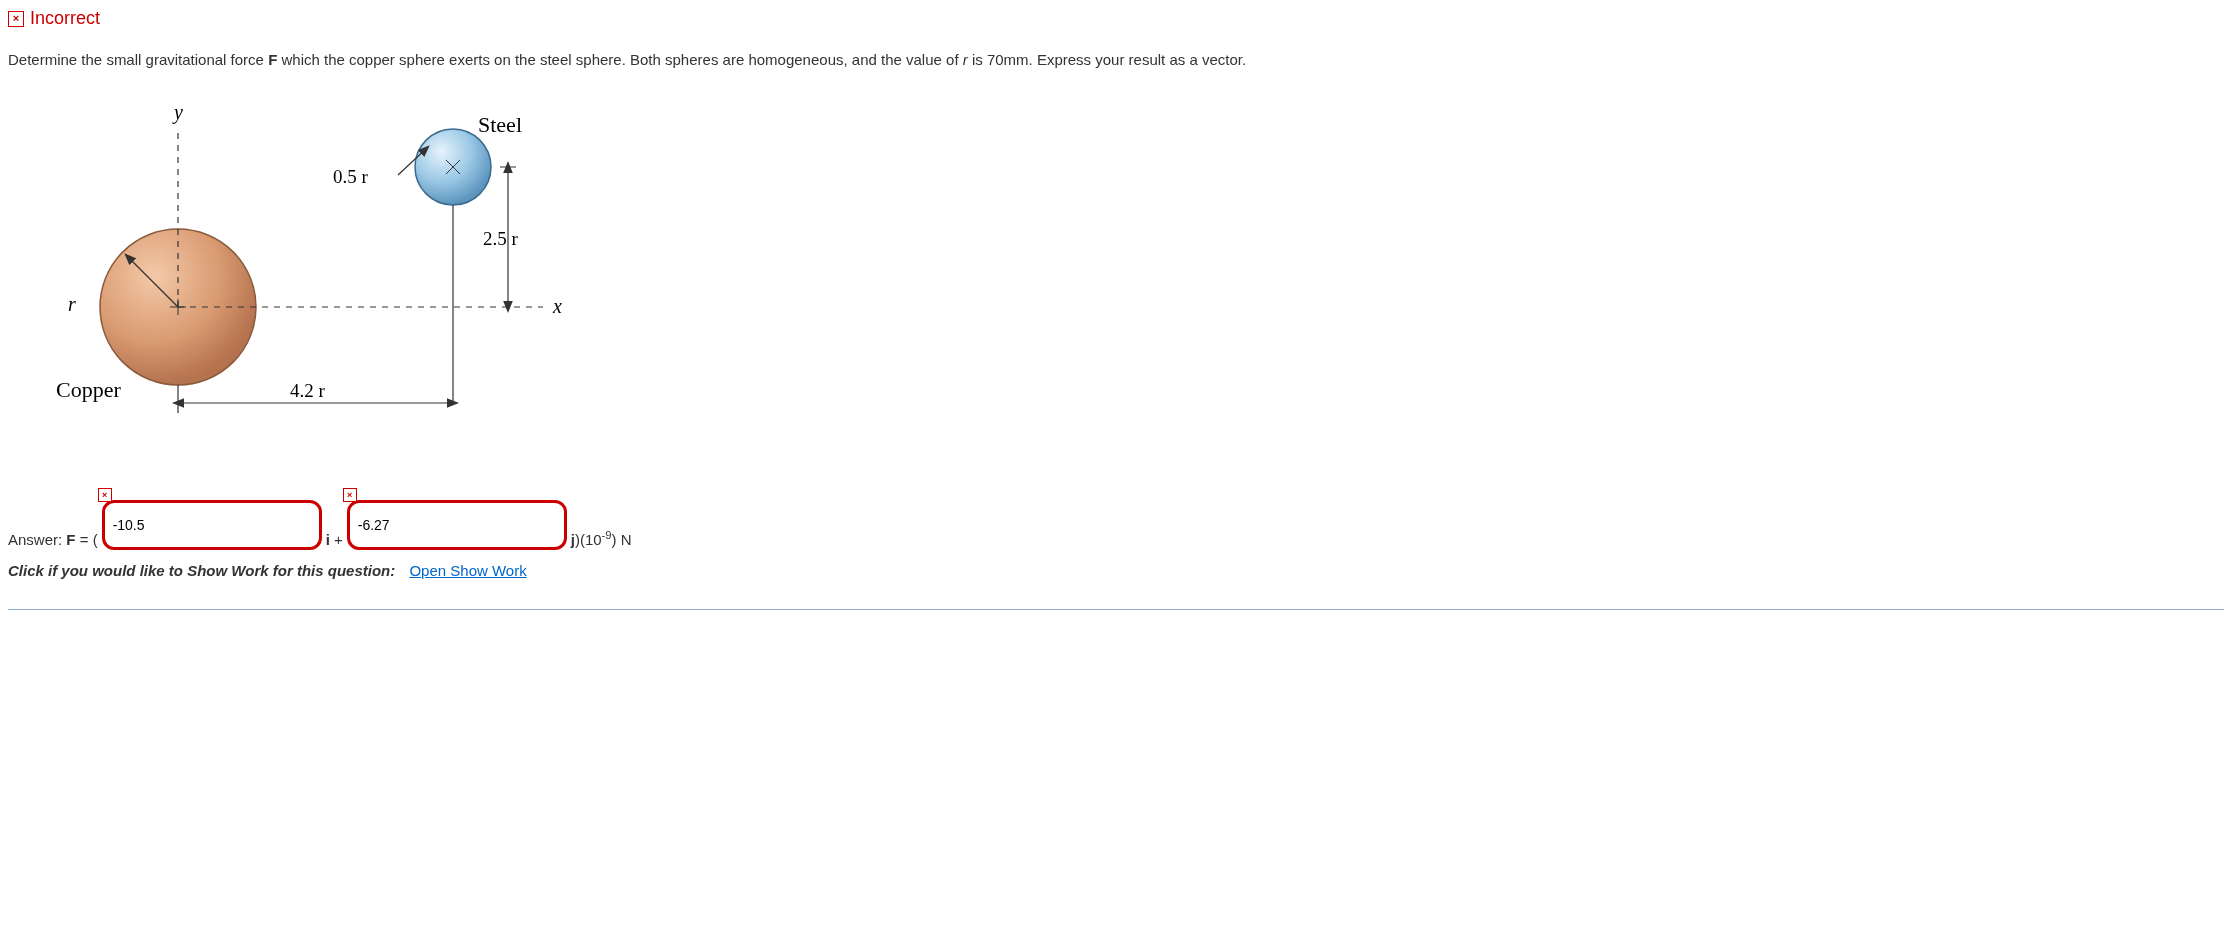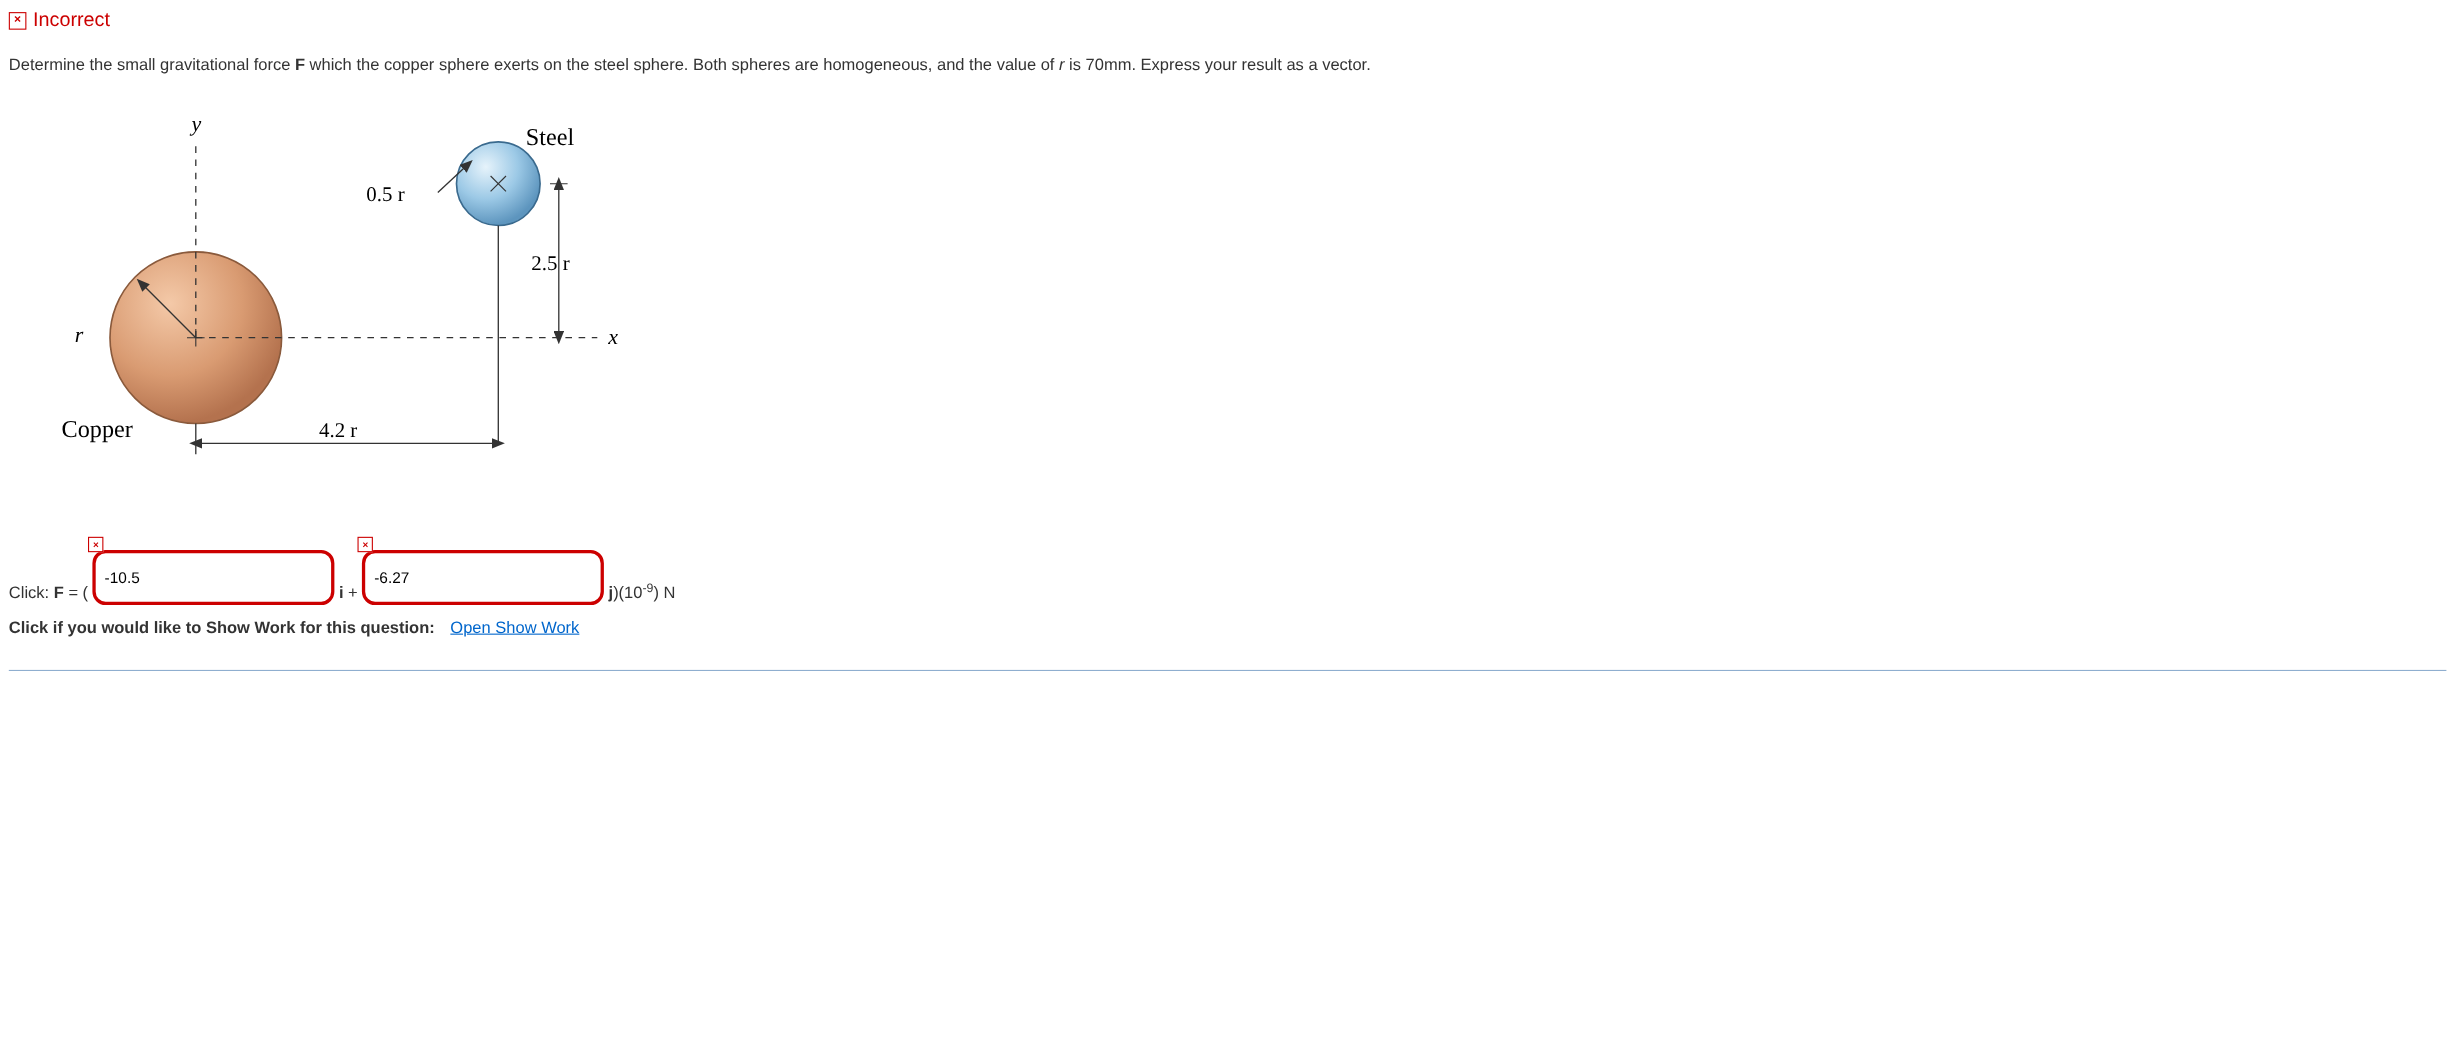--- a/index.html
+++ b/index.html
@@ -80,21 +80,21 @@
       color: #cc0000;
       font-size: 9px;
       font-weight: bold;
     }
     .unit-suffix { padding-bottom: 2px; }
     .unit-suffix .b { font-weight: bold; }
     .show-work-row {
       font-size: 15px;
       margin-bottom: 30px;
     }
-    .show-work-row .bold { font-weight: bold; }
+    .show-work-row .bold { font-weight: bold; font-style: italic; }
     .show-link {
       color: #0066cc;
       text-decoration: underline;
       cursor: pointer;
       margin-left: 10px;
       margin-top: 32px;
     }
     hr.bottom {
       border: none;
       border-top: 1px solid #8faecf;
@@ -171,21 +171,21 @@
 
     <line x1="150" y1="288" x2="150" y2="316" stroke="#333" stroke-width="1.2"></line>
 
     <line x1="150" y1="306" x2="425" y2="306" stroke="#333" stroke-width="1.2" marker-start="url(#arrowBothStart)" marker-end="url(#arrowBoth)"></line>
     <text x="262" y="300" font-family="serif" font-size="19">4.2 r</text>
   </svg>
 </div>
 
 <div class="answer-row">
   <span class="answer-label">
-    <span>Click: </span><span class="bold" style="font-weight:bold">F</span><span> = (</span>
+    <span>Answer: </span><span class="bold" style="font-weight:bold">F</span><span> = (</span>
   </span>
   <span class="input-wrap">
     <span class="input-mark">×</span>
     <input class="input-field" type="text" value="-10.5" style="">
   </span>
   <span class="unit-suffix"><span class="b">i</span><span> + </span></span>
   <span class="input-wrap">
     <span class="input-mark">×</span>
     <input class="input-field" type="text" value="-6.27" style="">
   </span>

